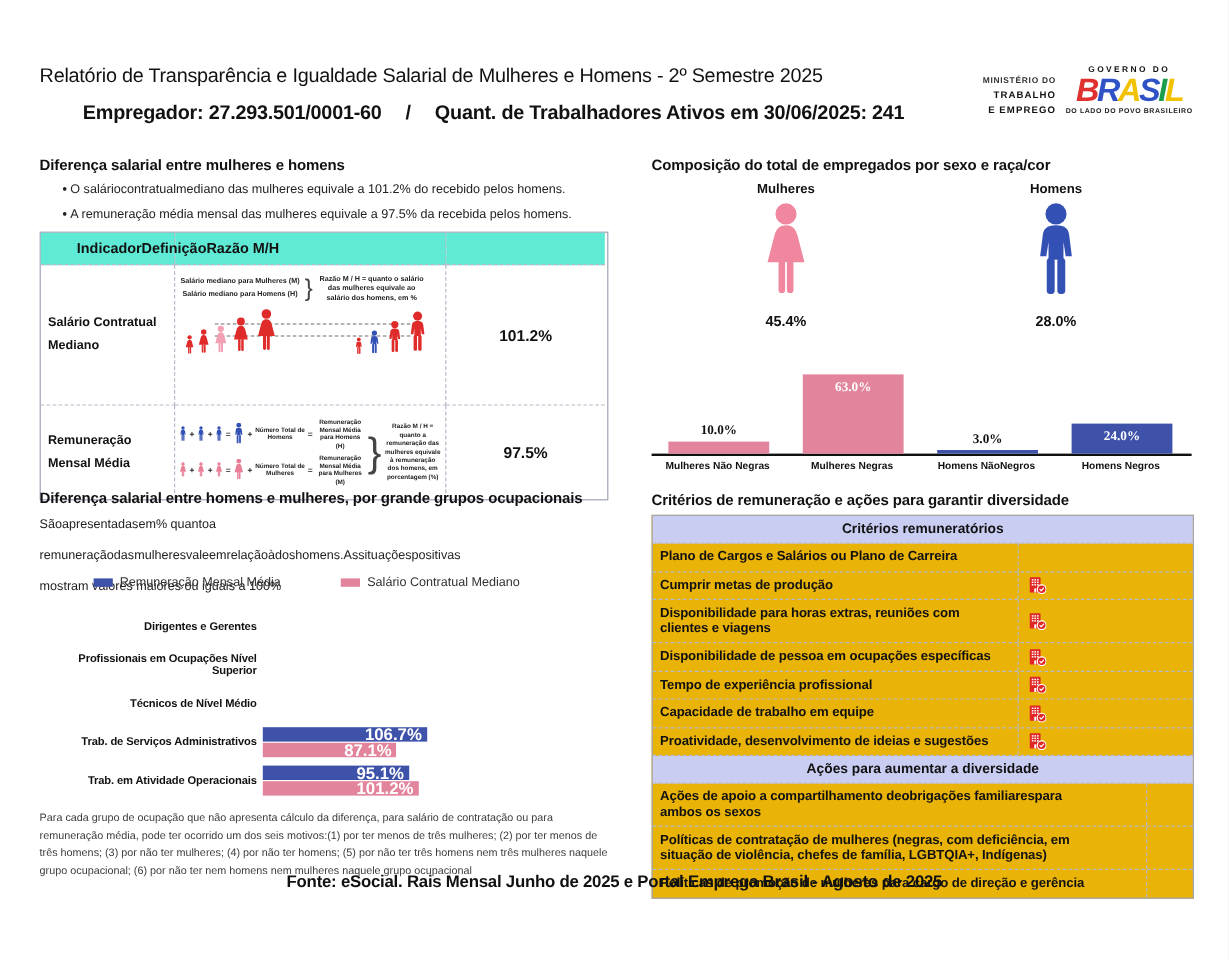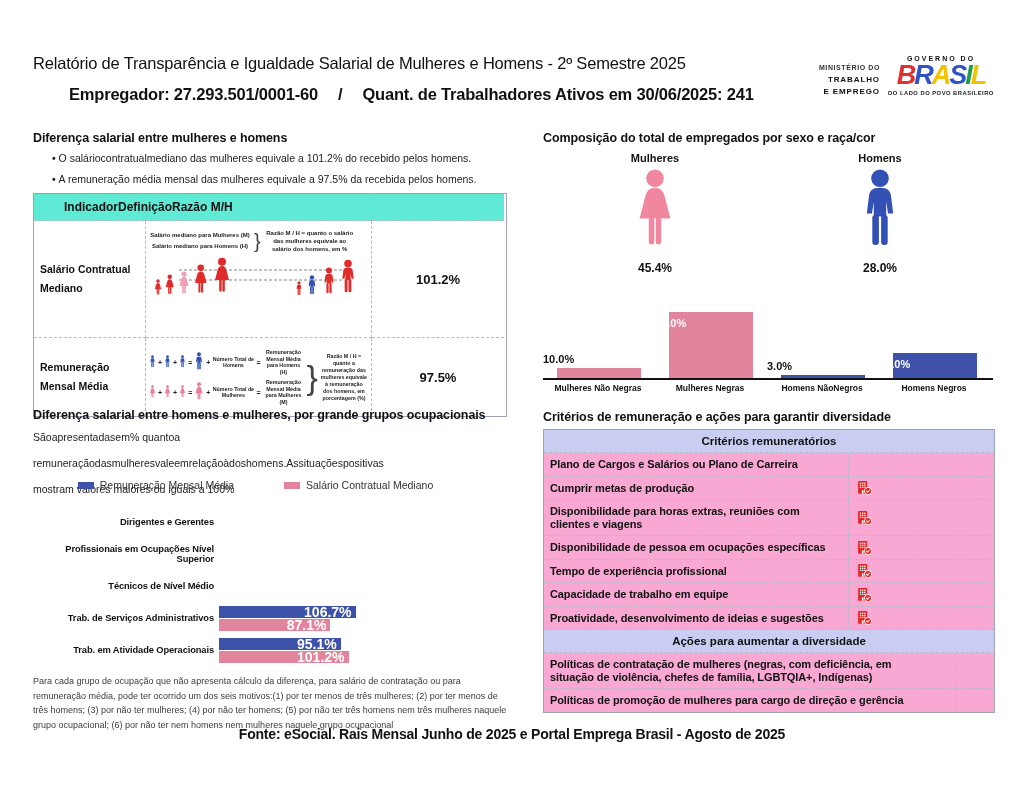--- a/index.html
+++ b/index.html
@@ -52,39 +52,39 @@
   .d2op{font-size:7px;font-weight:700;color:#222;margin:0 1px;}
   .brace2{font-size:34px;font-weight:300;color:#444;line-height:34px;}
   .d2ratio{width:62px;text-align:center;font-size:5.3px;font-weight:700;line-height:7px;color:#222;}
 
   
   .sex-label{font-size:11px;font-weight:700;text-align:center;width:140px;}
   .sex-val{font-size:12px;font-weight:700;text-align:center;width:140px;}
   .comp-bars{left:543px;top:296px;width:450px;height:82px;border-bottom:2px solid #111;display:flex;}
   .cslot{position:relative;width:112px;height:82px;}
   .cbar{position:absolute;bottom:0;left:14px;width:84px;}
-  .cval{position:absolute;left:0;width:112px;text-align:left;font-size:11px;font-weight:700;}
+  .cval{position:absolute;left:0;width:112px;text-align:center;font-size:11px;font-weight:700;font-family:Liberation Serif, serif;}
   .comp-cats{left:542px;top:383px;width:450px;display:flex;}
   .ccat{width:112px;text-align:center;font-size:8.5px;font-weight:700;}
 
   
   .note{left:33px;top:424px;width:480px;font-size:10.5px;line-height:26px;color:#222;}
   .legend{left:33px;top:479px;width:445px;display:flex;justify-content:center;gap:50px;}
   .lg-item{display:flex;align-items:center;gap:6px;font-size:10.5px;color:#333;}
   .lg-sw{width:16px;height:7px;display:inline-block;}
   .occ-chart{left:33px;top:506px;width:475px;}
   .orow{display:flex;align-items:center;height:32px;}
   .olab{width:181px;text-align:right;font-size:9.3px;font-weight:700;letter-spacing:-.1px;flex:none;}
   .obars{display:flex;flex-direction:column;gap:1px;margin-left:5px;}
   .obar{height:12px;display:flex;align-items:center;justify-content:flex-end;}
   .obar span{color:#fff;font-size:14px;font-weight:700;padding-right:4px;}
   .footnote{left:33px;top:674px;width:478px;font-size:9px;line-height:14.5px;color:#3c3c3c;}
 
   
-  .crit-wrap{left:543px;top:429px;width:450px;border:1px solid #9ea3b5;background:#f9a8d4;}
+  .crit-wrap{left:543px;top:429px;width:450px;border:1px solid #9ea3b5;background:#eab308;}
   .chead{background:#c9cdf2;text-align:center;font-size:11.5px;font-weight:700;padding:5px 0;
          border-bottom:1px dashed #b6bac9;}
   .crow{display:grid;border-bottom:1px dashed #b6bac9;}
   .crow:last-child{border-bottom:none;}
   .crow.crit{grid-template-columns:305px 1fr;}
   .crow.act{grid-template-columns:412px 1fr;}
   .clabel{font-size:11px;font-weight:700;padding:5px 6px;border-right:1px dashed #b6bac9;
           white-space:pre-line;line-height:12.5px;letter-spacing:-.1px;}
   .cicon{display:flex;align-items:center;padding-left:8px;}
 
@@ -446,20 +446,25 @@
               <rect x="7.6" y="7.2" width="1.5" height="1.3"></rect>
               <rect x="5.2" y="11" width="1.8" height="3.6"></rect>
             </g>
             <circle cx="11.8" cy="11.8" r="3.9" fill="#e12726" stroke="#fff" stroke-width="1"></circle>
             <path d="M10.2 11.9l1.2 1.2 2.1-2.4" stroke="#fff" stroke-width="1.1" fill="none" stroke-linecap="round" stroke-linejoin="round"></path>
           </svg>
         </div>
       </div>
       <div class="chead">Ações para aumentar a diversidade</div>
       <div class="crow act">
+        <div class="clabel">Ações de apoio a compartilhamento deobrigações familiarespara
+ambos os sexos</div>
+        <div class="cicon"></div>
+      </div>
+      <div class="crow act">
         <div class="clabel">Políticas de contratação de mulheres (negras, com deficiência, em
 situação de violência, chefes de família, LGBTQIA+, Indígenas)</div>
         <div class="cicon"></div>
       </div>
       <div class="crow act">
         <div class="clabel">Políticas de promoção de mulheres para cargo de direção e gerência</div>
         <div class="cicon"></div>
       </div>
     </div>
 

